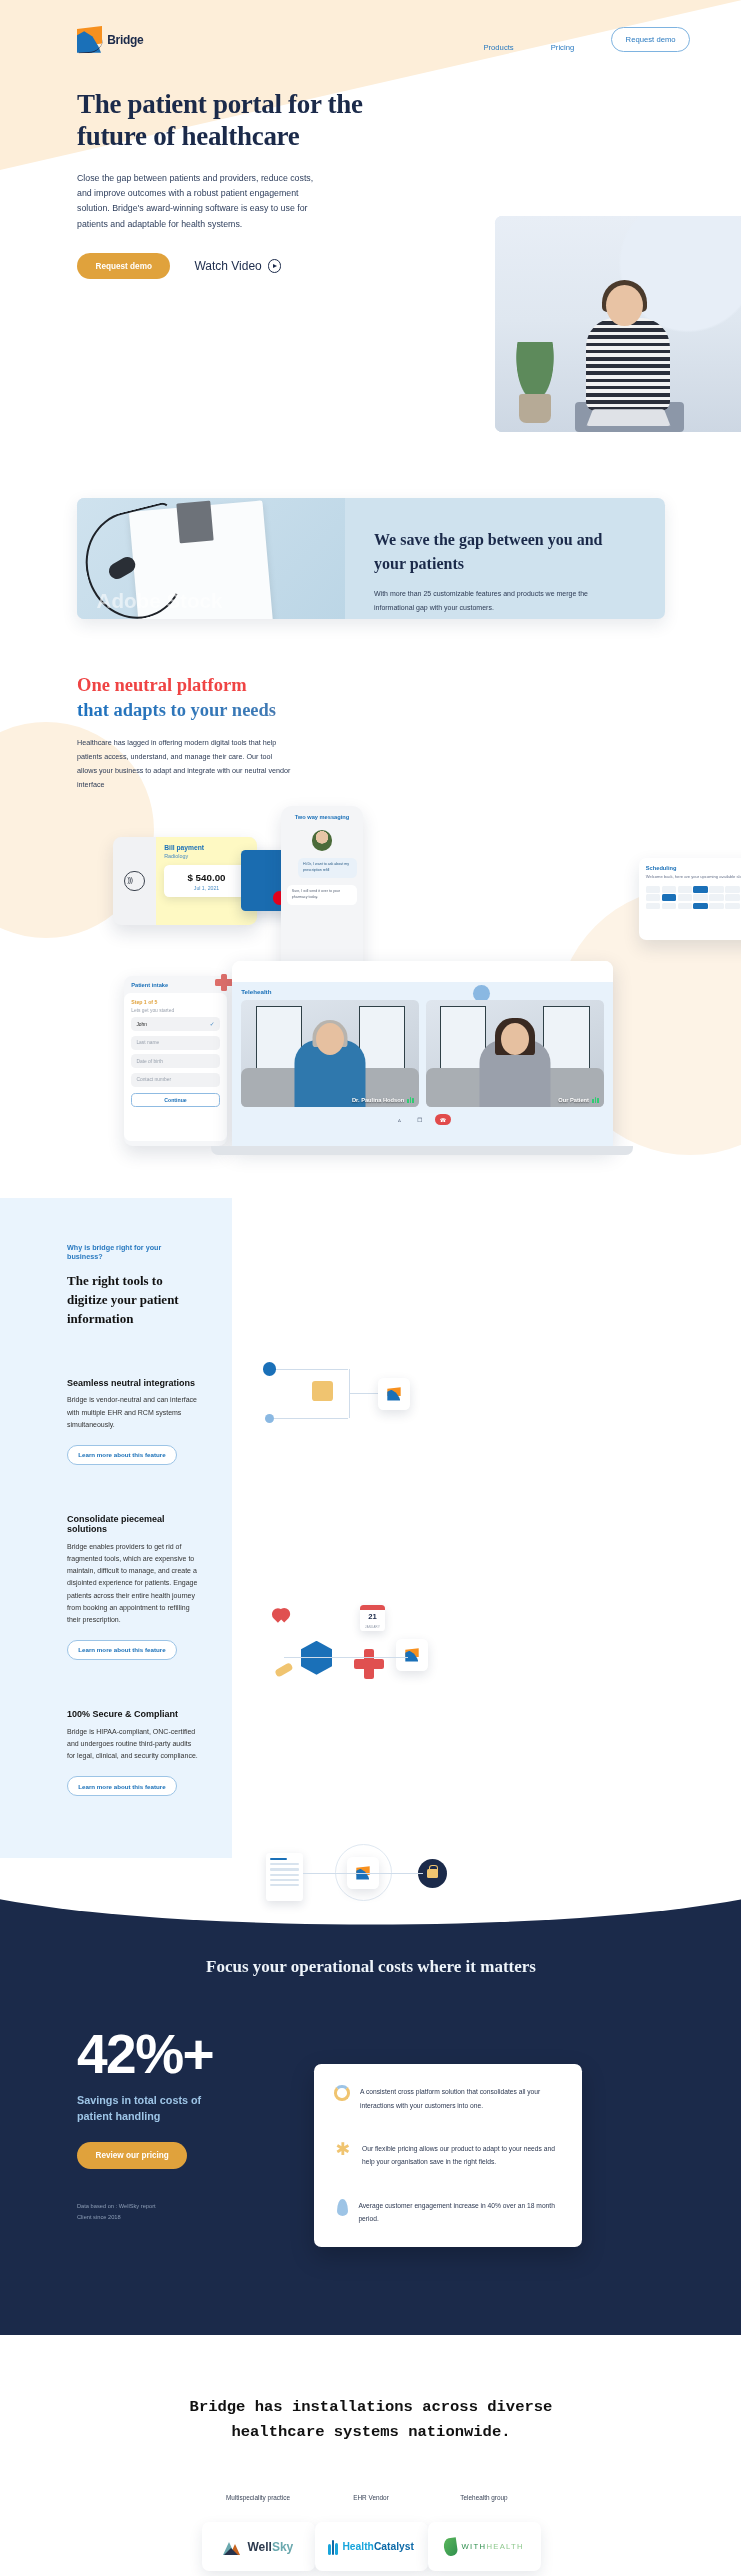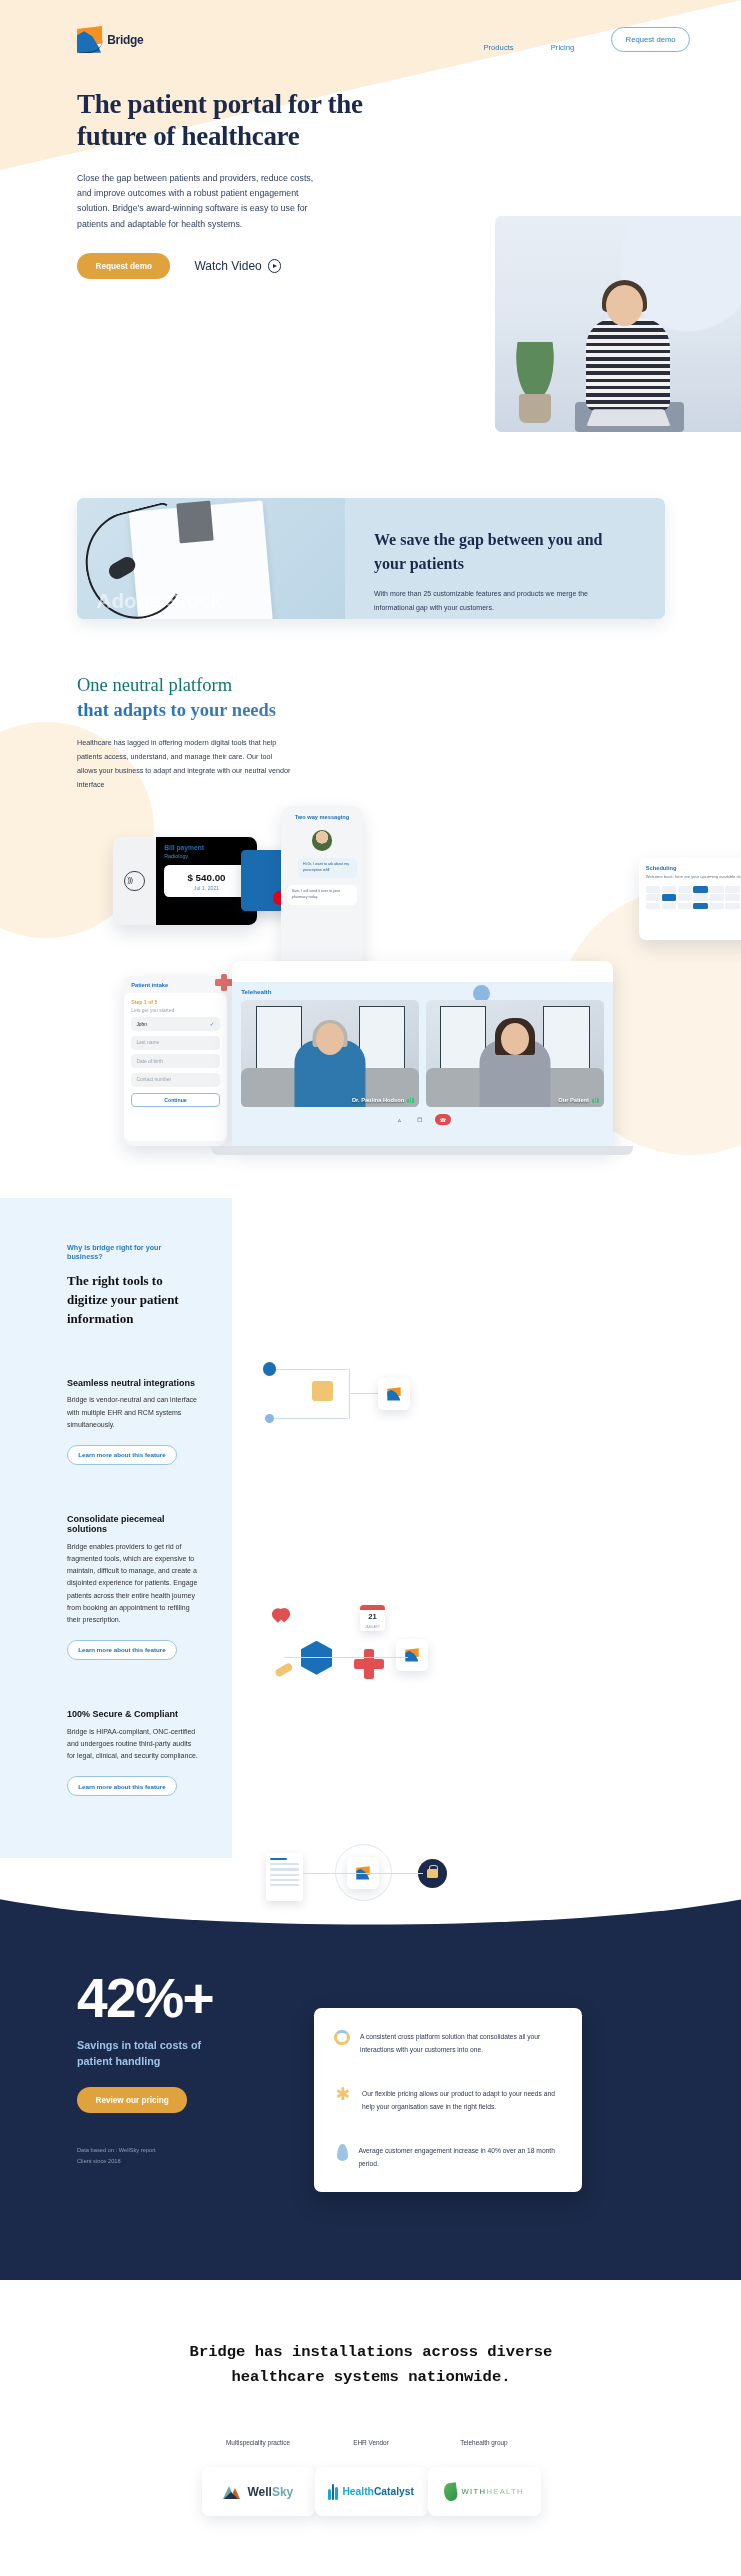--- a/index.html
+++ b/index.html
@@ -71,34 +71,34 @@
   .gap-h{font-size:16px;line-height:1.5;font-weight:bold;color:#1b2a4a}
   .gap-p{margin-top:11.3px;font-size:7px;line-height:2;color:#2d3b55;width:227px}
 
   
   .plat{position:relative;padding:54px 0 0;overflow:hidden}
   .plat-blob{position:absolute;left:-62px;top:103px;width:216px;height:216px;border-radius:50%;
     background:#fdf1e0;z-index:0}
   .plat-blob2{position:absolute;right:-82px;top:268px;width:268px;height:268px;border-radius:50%;
     background:#fdf3e6;z-index:0}
   .plat-inner{position:relative;z-index:2;padding-left:77px}
-  .plat-h1{font-size:18.5px;font-weight:normal;line-height:1.35;color:#0f766e}
+  .plat-h1{font-size:18.5px;font-weight:bold;line-height:1.35;color:#ef4444}
   .plat-h2{font-size:18.5px;font-weight:bold;line-height:1.35;
     background:linear-gradient(90deg,#1e72bf 0%,#3e7ab5 28%,#a06a79 52%,#e8622b 80%,#f05a22 100%);
     -webkit-background-clip:text;background-clip:text;color:transparent}
   .plat-p{margin-top:13.4px;font-size:7.2px;line-height:1.95;color:#2d3b55;width:216px}
 
   .mock{position:relative;height:392px;margin-top:13.4px}
   
   .bill{position:absolute;left:113px;top:31px;width:144px;height:88px;background:#f1f2f4;
     border-radius:8.2px;box-shadow:0 7.2px 17.5px rgba(20,40,70,.13);display:flex;overflow:hidden}
   .bill-l{width:43px;display:flex;align-items:center;justify-content:center}
   .nfc{width:20.6px;height:20.6px;border:1px solid #3c434e;border-radius:50%;position:relative}
   .nfc:after{content:"))) ";position:absolute;left:2.1px;top:3.1px;font-size:7.7px;color:#3c434e;letter-spacing:-1px}
-  .bill-r{flex:1;background:#000000;padding:7.2px 8.2px}
+  .bill-r{flex:1;background:#fef9c3;padding:7.2px 8.2px}
   .bill-t{font-size:6.7px;font-weight:bold;color:#1a70b8}
   .bill-s{font-size:5.4px;color:#4a8cc4;margin-top:2.1px}
   .bill-amt-box{margin-top:6.2px;background:#fff;border-radius:5.2px;box-shadow:0 3.1px 8.2px rgba(20,40,70,.11);
     padding:6.2px 3.1px;text-align:center}
   .bill-amt{font-size:9.8px;font-weight:bold;color:#111}
   .bill-date{font-size:5.2px;color:#4a8cc4;margin-top:2.6px}
   .card-blue{position:absolute;left:241px;top:44px;width:61px;height:61px;background:#1a6cb0;border-radius:4.6px;
     box-shadow:0 5.2px 12.4px rgba(20,40,70,.2)}
   .mc{position:absolute;right:5.2px;bottom:6.2px;width:24px;height:13.4px}
   .mc i{position:absolute;width:13.4px;height:13.4px;border-radius:50%}
@@ -573,20 +573,21 @@
           <span class="body"></span>
         </span>
         <span class="wire" style="left:40px;top:41px;width:120px"></span>
       </div>
     </div>
   </div>
 </section>
 
 <section class="costs">
   <div class="costs-wave"></div>
+  <h2 class="costs-h">Focus your operational costs where it matters</h2>
   <div class="costs-body">
     <div class="costs-l">
       <div class="costs-big">42%+</div>
       <div class="costs-sub">Savings in total costs of patient handling</div>
       <button class="btn-orange" style="margin-top:17.5px">Review our pricing</button>
       <div class="costs-note">
         <div>Data based on : WellSky report</div>
         <div>Client since 2018</div>
       </div>
     </div>

